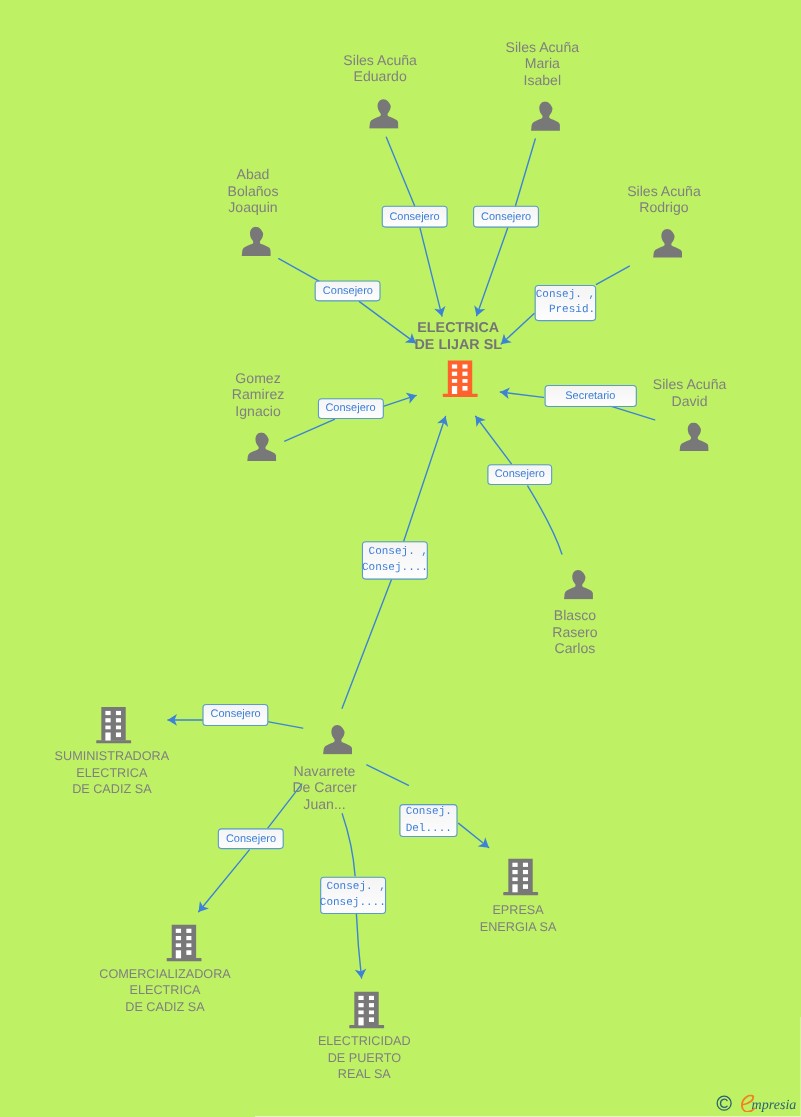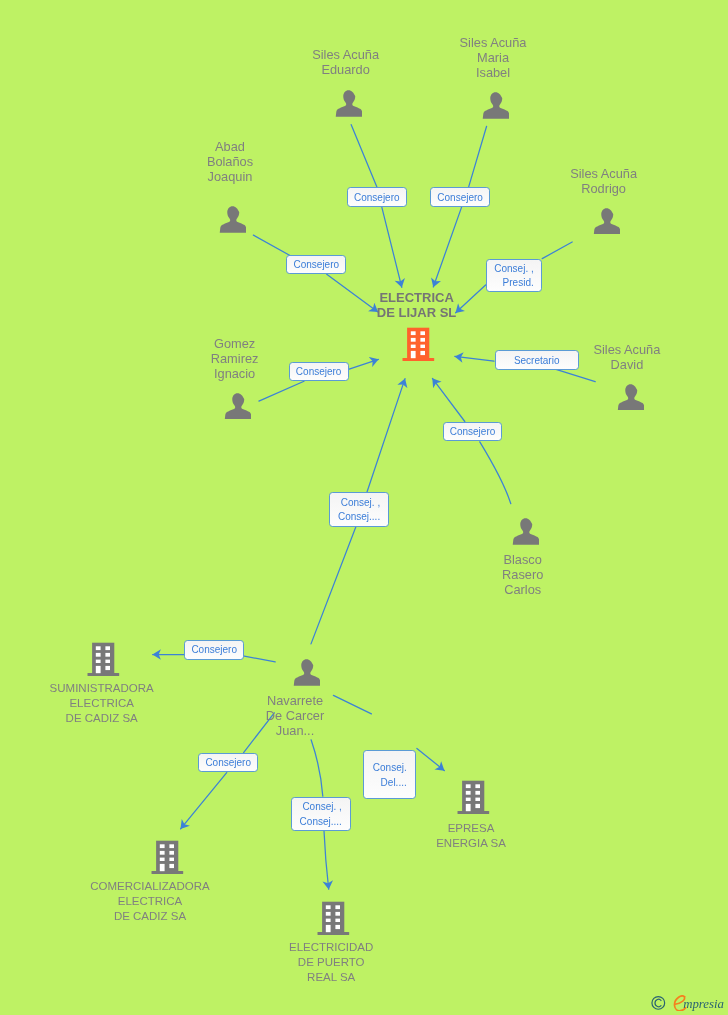--- a/index.html
+++ b/index.html
@@ -10,21 +10,21 @@
   .node{position:static;}
   .nicon{position:absolute;}
   .nlabel{position:absolute;text-align:center;color:#808080;font-size:12.8px;
           line-height:15.0px;white-space:pre-line;}
   .nlabel.co{font-size:11.5px;line-height:15.0px;}
   .ctitle{position:absolute;text-align:center;color:#757575;font-size:13px;
           font-weight:bold;line-height:15.2px;white-space:pre-line;}
   .ebox{position:absolute;box-sizing:border-box;border:1.1px solid #5b9bd5;border-radius:3.5px;
         background:linear-gradient(180deg,#f4f4f4 0%,#fdfdfd 100%);color:#3b7dd8;font-size:10px;line-height:13px;text-align:right;
         white-space:pre-line;display:flex;align-items:center;justify-content:center;}
-  .ebox.two{line-height:14.6px;padding-top:2px;box-sizing:border-box;}
+  .ebox.two{line-height:14.6px;padding-top:2px;box-sizing:border-box;font-family:Liberation Mono, monospace;}
   #wm{position:absolute;left:651px;top:995px;}
 </style>
 </head>
 <body>
 
 <div id="canvas">
 
 <svg id="edges" viewBox="0 0 728 1015">
   <defs>
     <marker id="ah" viewBox="0 0 9 11" refX="8.5" refY="5.5" markerWidth="9" markerHeight="11" orient="auto" markerUnits="userSpaceOnUse">
@@ -83,21 +83,21 @@
           <path fill="#787878" d="M13.55,0.2c-3.0,0-5.3,2.55-5.3,6.05c0,2.5,0.9,4.7,2.1,5.95c0.6,0.62,0.85,1.15,0.85,1.95c0,0.9-0.42,1.4-1.28,1.75c-2.45,0.97-5.75,2.15-7.0,3.2c-1.08,0.92-1.6,2.05-1.7,3.35l-0.47,4.35h27.0l-0.47-4.35c-0.1-1.3-0.62-2.43-1.7-3.35c-1.25-1.05-4.55-2.23-7.0-3.2c-0.86-0.35-1.28-0.85-1.28-1.75c0-0.8,0.25-1.33,0.85-1.95c1.2-1.25,2.1-3.45,2.1-5.95C18.85,2.75,16.55,0.2,13.55,0.2z"></path>
         </svg></span>
   <div class="nlabel" style="left:418.0px;top:34.7px;width:150px;">Siles Acuña
 Maria
 Isabel</div>
 </div>
 <div class="node">
   <span class="nicon" style="left:219.0px;top:205.7px;"><svg width="27.2" height="26.9" viewBox="0 0 27.2 26.9">
           <path fill="#787878" d="M13.55,0.2c-3.0,0-5.3,2.55-5.3,6.05c0,2.5,0.9,4.7,2.1,5.95c0.6,0.62,0.85,1.15,0.85,1.95c0,0.9-0.42,1.4-1.28,1.75c-2.45,0.97-5.75,2.15-7.0,3.2c-1.08,0.92-1.6,2.05-1.7,3.35l-0.47,4.35h27.0l-0.47-4.35c-0.1-1.3-0.62-2.43-1.7-3.35c-1.25-1.05-4.55-2.23-7.0-3.2c-0.86-0.35-1.28-0.85-1.28-1.75c0-0.8,0.25-1.33,0.85-1.95c1.2-1.25,2.1-3.45,2.1-5.95C18.85,2.75,16.55,0.2,13.55,0.2z"></path>
         </svg></span>
-  <div class="nlabel" style="left:155.0px;top:139px;width:150px;">Abad
+  <div class="nlabel" style="left:155.0px;top:151px;width:150px;">Abad
 Bolaños
 Joaquin</div>
 </div>
 <div class="node">
   <span class="nicon" style="left:592.9px;top:207.6px;"><svg width="27.2" height="26.9" viewBox="0 0 27.2 26.9">
           <path fill="#787878" d="M13.55,0.2c-3.0,0-5.3,2.55-5.3,6.05c0,2.5,0.9,4.7,2.1,5.95c0.6,0.62,0.85,1.15,0.85,1.95c0,0.9-0.42,1.4-1.28,1.75c-2.45,0.97-5.75,2.15-7.0,3.2c-1.08,0.92-1.6,2.05-1.7,3.35l-0.47,4.35h27.0l-0.47-4.35c-0.1-1.3-0.62-2.43-1.7-3.35c-1.25-1.05-4.55-2.23-7.0-3.2c-0.86-0.35-1.28-0.85-1.28-1.75c0-0.8,0.25-1.33,0.85-1.95c1.2-1.25,2.1-3.45,2.1-5.95C18.85,2.75,16.55,0.2,13.55,0.2z"></path>
         </svg></span>
   <div class="nlabel" style="left:528.6px;top:165.6px;width:150px;">Siles Acuña
 Rodrigo</div>
 </div>
@@ -240,21 +240,21 @@
 <div class="ebox" style="left:430.1px;top:187.1px;width:60.0px;height:20.0px;">Consejero</div>
 <div class="ebox" style="left:286.4px;top:254.9px;width:59.8px;height:19.6px;">Consejero</div>
 <div class="ebox two" style="left:485.6px;top:258.6px;width:56.8px;height:33.8px;">Consej. ,
 Presid.</div>
 <div class="ebox" style="left:288.6px;top:361.8px;width:60.1px;height:19.2px;">Consejero</div>
 <div class="ebox" style="left:494.7px;top:350.2px;width:84px;height:19.9px;">Secretario</div>
 <div class="ebox" style="left:442.6px;top:421.9px;width:59.8px;height:19.4px;">Consejero</div>
 <div class="ebox two" style="left:329.3px;top:492.3px;width:59.5px;height:34.3px;">Consej. ,
 Consej....</div>
 <div class="ebox" style="left:184.3px;top:639.9px;width:59.8px;height:19.7px;">Consejero</div>
-<div class="ebox two" style="left:363.1px;top:750px;width:53.4px;height:49px;">Consej.
+<div class="ebox two" style="left:363.1px;top:731px;width:53.4px;height:30px;">Consej.
 Del....</div>
 <div class="ebox" style="left:198.1px;top:752.9px;width:60.2px;height:19.6px;">Consejero</div>
 <div class="ebox two" style="left:290.8px;top:796.8px;width:59.9px;height:33.8px;">Consej. ,
 Consej....</div>
 
 <div id="wm">
   <svg width="76" height="16" viewBox="0 0 76 16">
     <g>
       <circle cx="7.3" cy="7.9" r="6.35" fill="none" stroke="#2a6372" stroke-width="1.2"></circle>
       <path d="M10.0,5.5 C9.2,4.4 7.7,4.0 6.4,4.5 C4.9,5.1 4.0,6.5 4.0,8.1 C4.0,9.7 4.9,11.0 6.4,11.5 C7.7,12.0 9.2,11.6 10.0,10.6" fill="none" stroke="#2a6372" stroke-width="1.2" stroke-linecap="round"></path>

